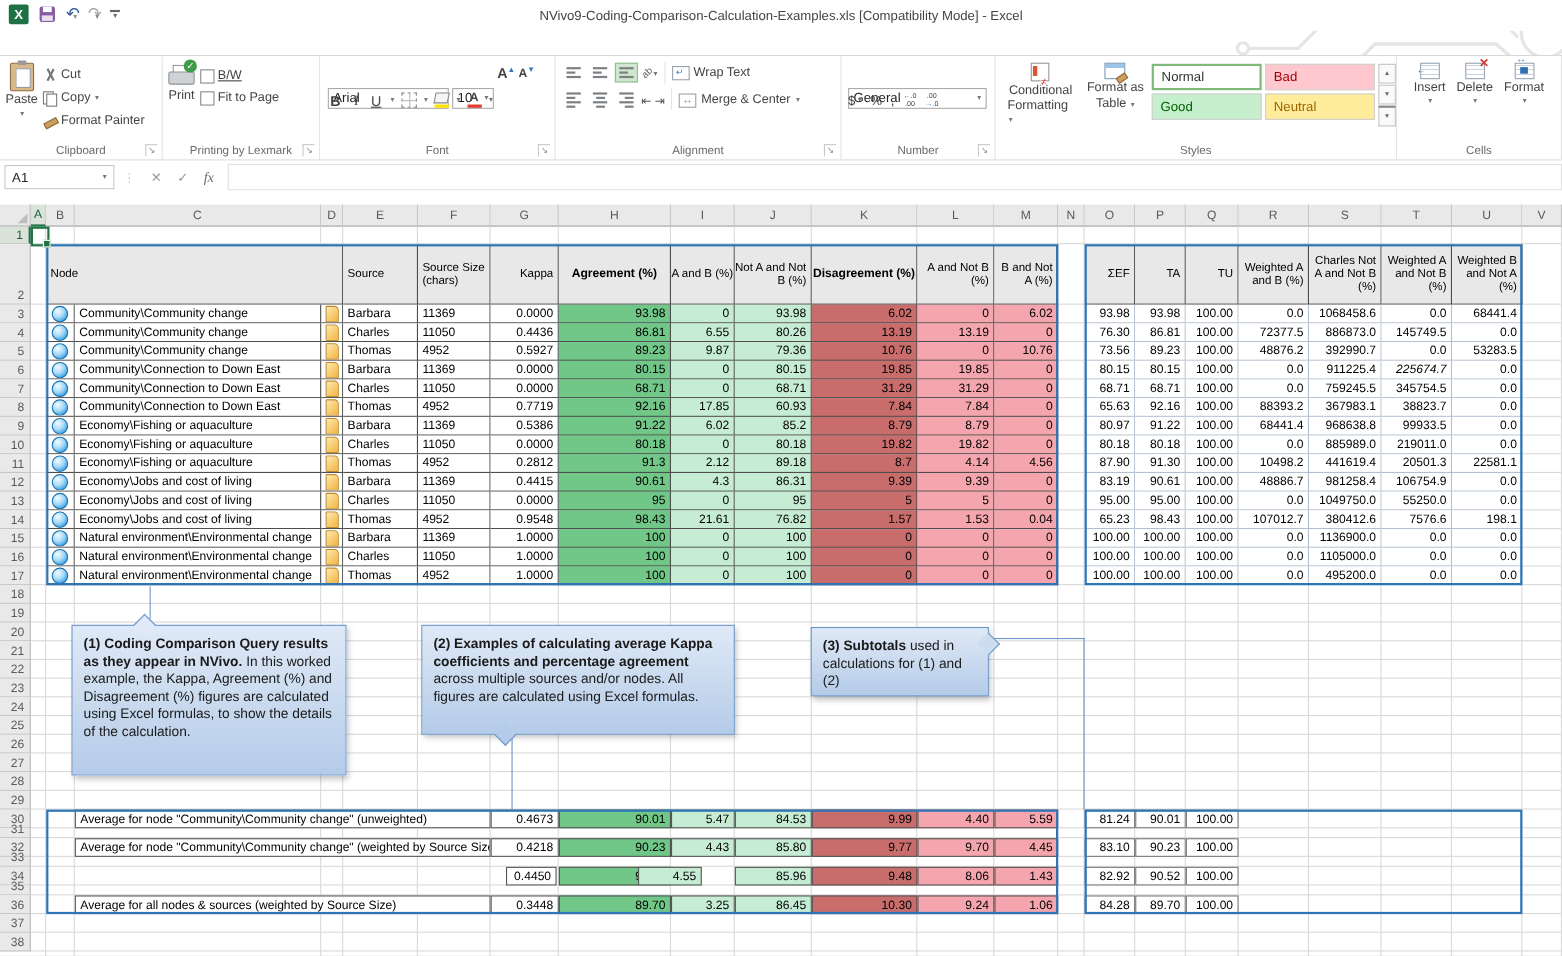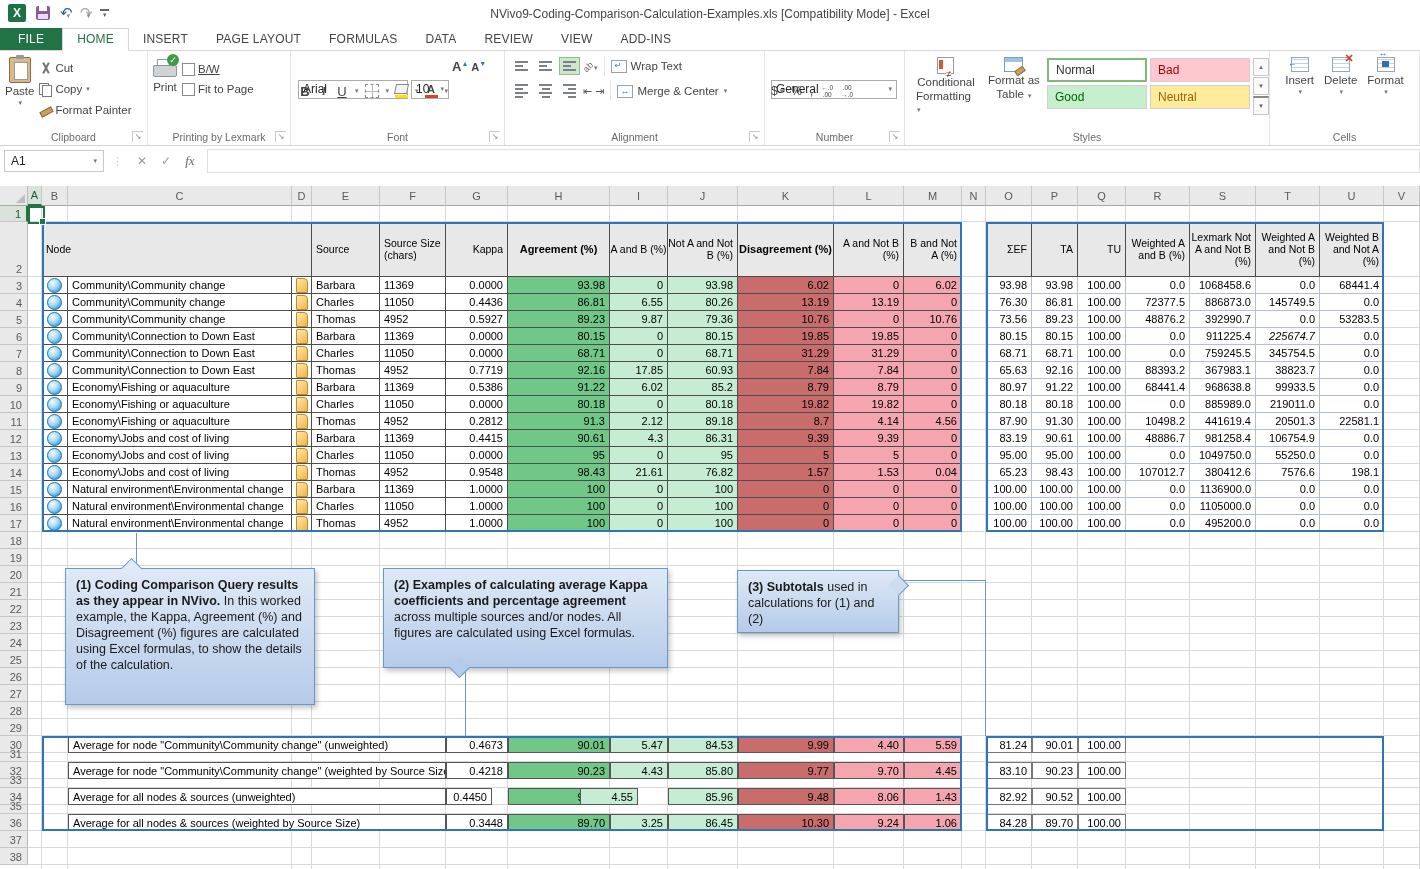--- a/index.html
+++ b/index.html
@@ -188,31 +188,20 @@
       <span class="saveicon"></span>
       <span><span class="undo">↶</span><span class="tinydrop">▾</span></span>
       <span><span class="redo">↷</span><span class="tinydrop">▾</span></span>
       <span class="qcust">
           <b></b>
           <span>▾</span>
         </span>
     </div>
   </div>
 
-  <div class="abs tabrow">
-    <span class="tab file">FILE</span>
-    <span class="tab active">HOME</span>
-    <span class="tab">INSERT</span>
-    <span class="tab">PAGE LAYOUT</span>
-    <span class="tab">FORMULAS</span>
-    <span class="tab">DATA</span>
-    <span class="tab">REVIEW</span>
-    <span class="tab">VIEW</span>
-    <span class="tab">ADD-INS</span>
-  </div>
   <div class="abs tabline"></div>
 
   <div class="abs ribbon">
 
     <div class="rgroup" style="width:148px;">
       <div style="display:flex;">
         <div class="bigbtn">
           <span class="i-paste"></span>
           <span>Paste</span>
             <span class="dd">▾</span>
@@ -606,21 +595,21 @@
     <div class="cell hcell dcell c bold" style="left: 508px; top: 222px; width: 102px; height: 55px; white-space: normal; text-align: center; position: absolute;">Agreement (%)</div>
     <div class="cell hcell dcell c" style="left: 610px; top: 222px; width: 58px; height: 55px; white-space: normal; text-align: center; position: absolute;">A and B (%)</div>
     <div class="cell hcell dcell r" style="left: 668px; top: 222px; width: 70px; height: 55px; white-space: normal; text-align: right; position: absolute;">Not A and Not B (%)</div>
     <div class="cell hcell dcell c bold" style="left: 738px; top: 222px; width: 96px; height: 55px; white-space: normal; text-align: center; position: absolute;">Disagreement (%)</div>
     <div class="cell hcell dcell r" style="left: 834px; top: 222px; width: 70px; height: 55px; white-space: normal; text-align: right; position: absolute;">A and Not B (%)</div>
     <div class="cell hcell dcell r" style="left: 904px; top: 222px; width: 58px; height: 55px; white-space: normal; text-align: right; position: absolute;">B and Not A (%)</div>
     <div class="cell hcell dcell r" style="left: 986px; top: 222px; width: 46px; height: 55px; white-space: normal; text-align: right; position: absolute;">ΣEF</div>
     <div class="cell hcell dcell r" style="left: 1032px; top: 222px; width: 46px; height: 55px; white-space: normal; text-align: right; position: absolute;">TA</div>
     <div class="cell hcell dcell r" style="left: 1078px; top: 222px; width: 48px; height: 55px; white-space: normal; text-align: right; position: absolute;">TU</div>
     <div class="cell hcell dcell r" style="left: 1126px; top: 222px; width: 64px; height: 55px; white-space: normal; text-align: right; position: absolute;">Weighted A and B (%)</div>
-    <div class="cell hcell dcell r" style="left: 1190px; top: 222px; width: 66px; height: 55px; white-space: normal; text-align: right; position: absolute;">Lexmark Not A and Not B (%)</div>
+    <div class="cell hcell dcell r" style="left: 1190px; top: 222px; width: 66px; height: 55px; white-space: normal; text-align: right; position: absolute;">Charles Not A and Not B (%)</div>
     <div class="cell hcell dcell r" style="left: 1256px; top: 222px; width: 64px; height: 55px; white-space: normal; text-align: right; position: absolute;">Weighted A and Not B (%)</div>
     <div class="cell hcell dcell r" style="left: 1320px; top: 222px; width: 64px; height: 55px; white-space: normal; text-align: right; position: absolute;">Weighted B and Not A (%)</div>
     <div class="cell dcell c" style="left: 42px; top: 277px; width: 26px; height: 17px; position: absolute;">
       <span class="node-icon"></span>
     </div>
     <div class="cell dcell c" style="left: 292px; top: 277px; width: 20px; height: 17px; position: absolute;">
       <span class="doc-icon"></span>
     </div>
     <div class="cell dcell l" style="left: 68px; top: 277px; width: 224px; height: 17px; position: absolute;">Community\Community change</div>
     <div class="cell dcell l" style="left: 312px; top: 277px; width: 68px; height: 17px; position: absolute;">Barbara</div>
@@ -976,22 +965,21 @@
     <div class="cell r" style="left: 446px; top: 762px; width: 62px; height: 17px; border: 1px solid rgb(85, 85, 85); position: absolute;">0.4218</div>
     <div class="cell r c-ag" style="left: 508px; top: 762px; width: 102px; height: 17px; border: 1px solid rgb(85, 85, 85); position: absolute;">90.23</div>
     <div class="cell r c-agl" style="left: 610px; top: 762px; width: 58px; height: 17px; border: 1px solid rgb(85, 85, 85); position: absolute;">4.43</div>
     <div class="cell r c-agl" style="left: 668px; top: 762px; width: 70px; height: 17px; border: 1px solid rgb(85, 85, 85); position: absolute;">85.80</div>
     <div class="cell r c-dis" style="left: 738px; top: 762px; width: 96px; height: 17px; border: 1px solid rgb(85, 85, 85); position: absolute;">9.77</div>
     <div class="cell r c-disl" style="left: 834px; top: 762px; width: 70px; height: 17px; border: 1px solid rgb(85, 85, 85); position: absolute;">9.70</div>
     <div class="cell r c-disl" style="left: 904px; top: 762px; width: 58px; height: 17px; border: 1px solid rgb(85, 85, 85); position: absolute;">4.45</div>
     <div class="cell r" style="left: 986px; top: 762px; width: 46px; height: 17px; border: 1px solid rgb(119, 119, 119); position: absolute;">83.10</div>
     <div class="cell r" style="left: 1032px; top: 762px; width: 46px; height: 17px; border: 1px solid rgb(119, 119, 119); position: absolute;">90.23</div>
     <div class="cell r" style="left: 1078px; top: 762px; width: 48px; height: 17px; border: 1px solid rgb(119, 119, 119); position: absolute;">100.00</div>
-    <div class="cell l" style="left: 68px; top: 788px; width: 378px; height: 17px; border: 1px solid rgb(85, 85, 85); position: absolute;">Average for all nodes &amp; sources (unweighted)</div>
-    <div class="cell r" style="left: 446px; top: 788px; width: 46px; height: 17px; border: 1px solid rgb(85, 85, 85); position: absolute;">0.4450</div>
+    <div class="cell r" style="left: 460px; top: 788px; width: 46px; height: 17px; border: 1px solid rgb(85, 85, 85); position: absolute;">0.4450</div>
     <div class="cell r c-ag" style="left: 508px; top: 788px; width: 102px; height: 17px; border: 1px solid rgb(85, 85, 85); position: absolute;">90.52</div>
     <div class="cell r c-agl" style="left: 580px; top: 788px; width: 58px; height: 17px; border: 1px solid rgb(85, 85, 85); position: absolute;">4.55</div>
     <div class="cell r c-agl" style="left: 668px; top: 788px; width: 70px; height: 17px; border: 1px solid rgb(85, 85, 85); position: absolute;">85.96</div>
     <div class="cell r c-dis" style="left: 738px; top: 788px; width: 96px; height: 17px; border: 1px solid rgb(85, 85, 85); position: absolute;">9.48</div>
     <div class="cell r c-disl" style="left: 834px; top: 788px; width: 70px; height: 17px; border: 1px solid rgb(85, 85, 85); position: absolute;">8.06</div>
     <div class="cell r c-disl" style="left: 904px; top: 788px; width: 58px; height: 17px; border: 1px solid rgb(85, 85, 85); position: absolute;">1.43</div>
     <div class="cell r" style="left: 986px; top: 788px; width: 46px; height: 17px; border: 1px solid rgb(119, 119, 119); position: absolute;">82.92</div>
     <div class="cell r" style="left: 1032px; top: 788px; width: 46px; height: 17px; border: 1px solid rgb(119, 119, 119); position: absolute;">90.52</div>
     <div class="cell r" style="left: 1078px; top: 788px; width: 48px; height: 17px; border: 1px solid rgb(119, 119, 119); position: absolute;">100.00</div>
     <div class="cell l" style="left: 68px; top: 814px; width: 378px; height: 17px; border: 1px solid rgb(85, 85, 85); position: absolute;">Average for all nodes &amp; sources (weighted by Source Size)</div>

